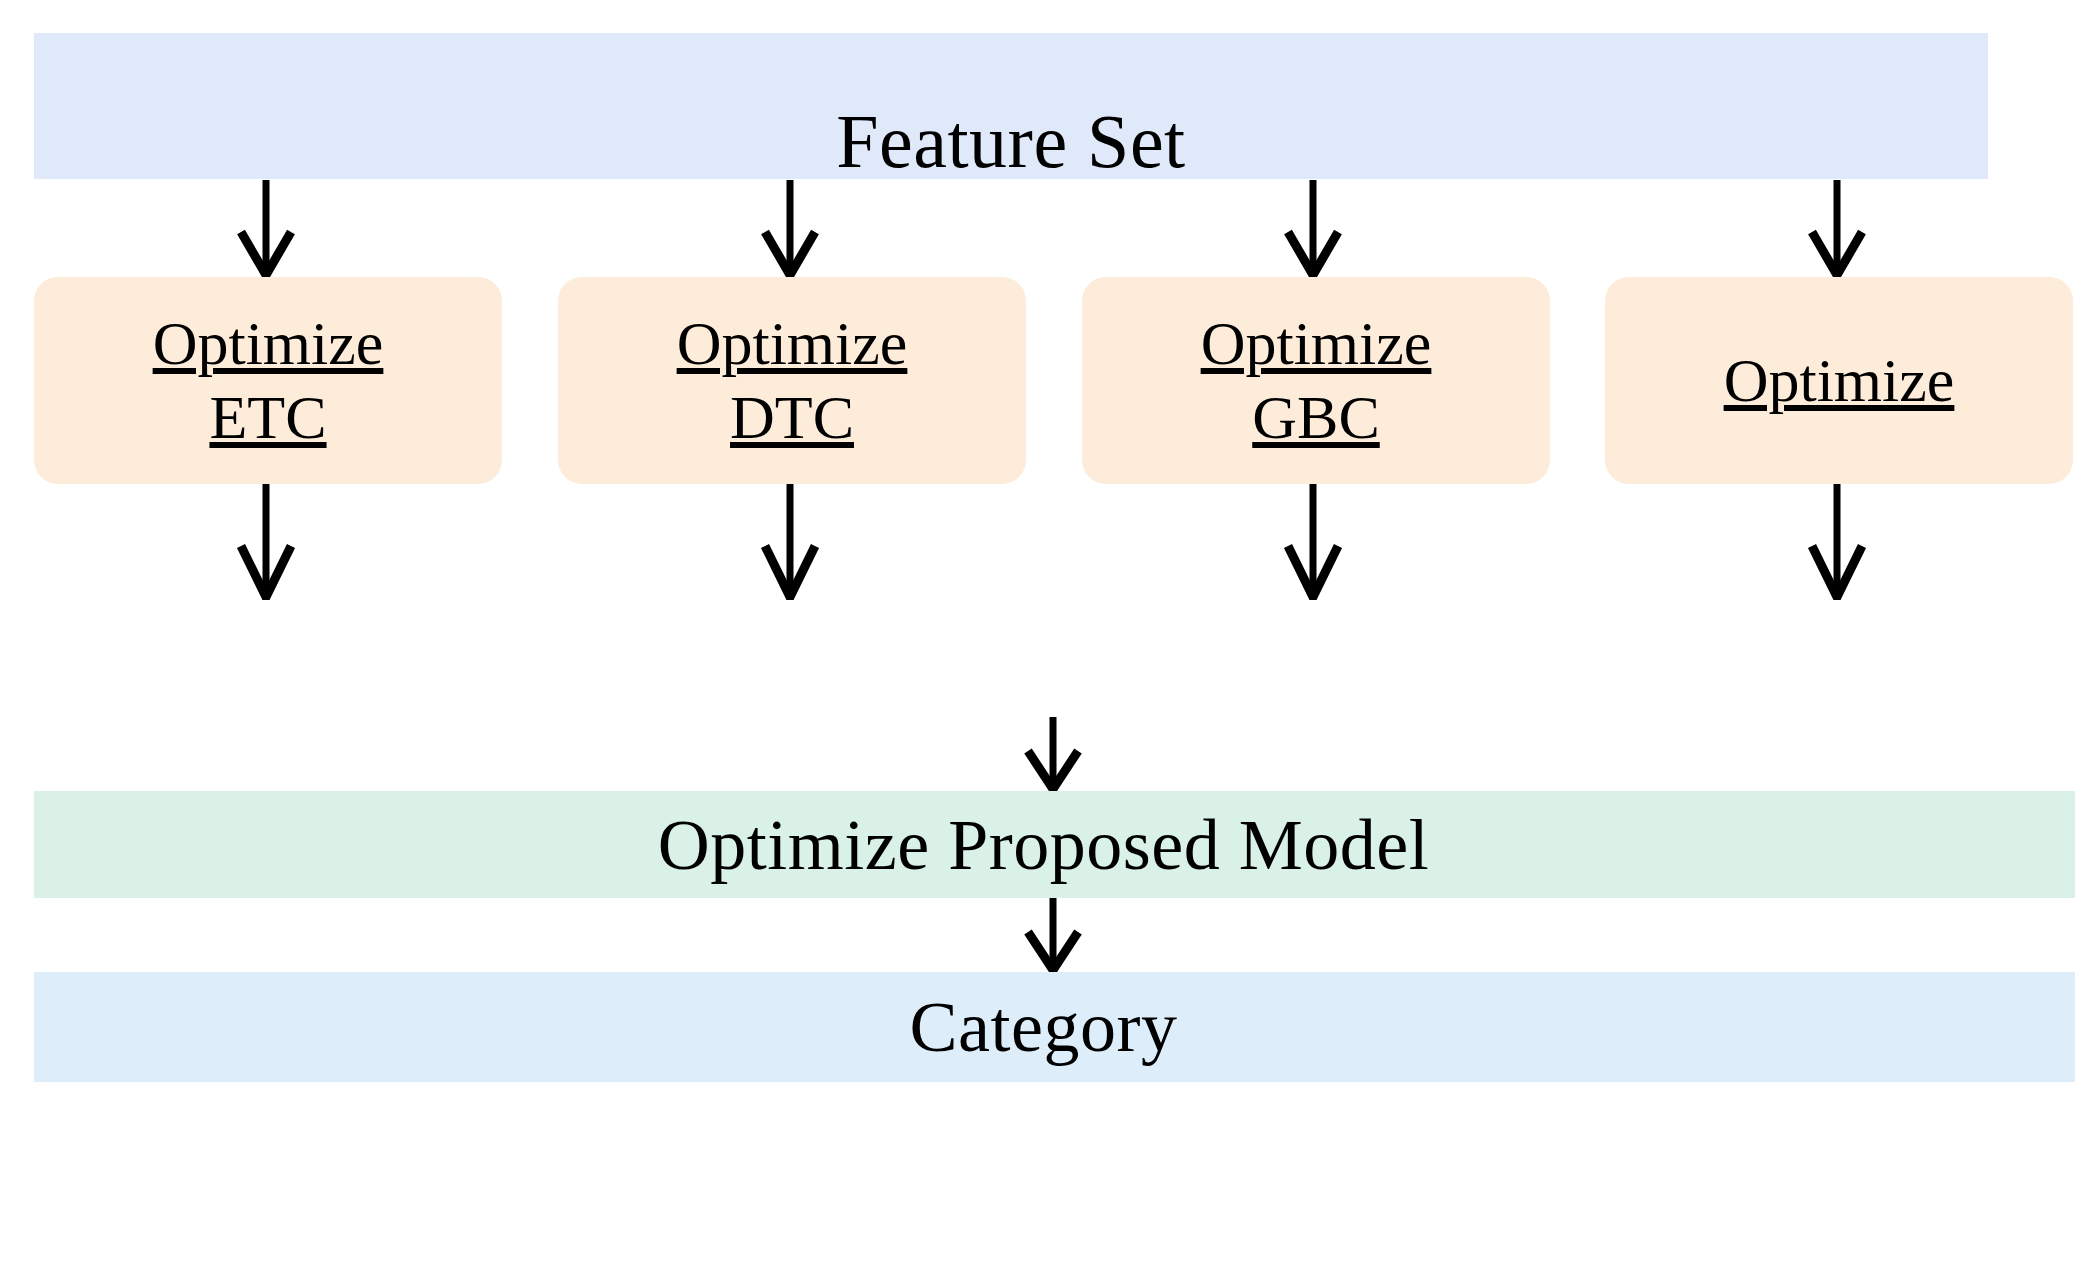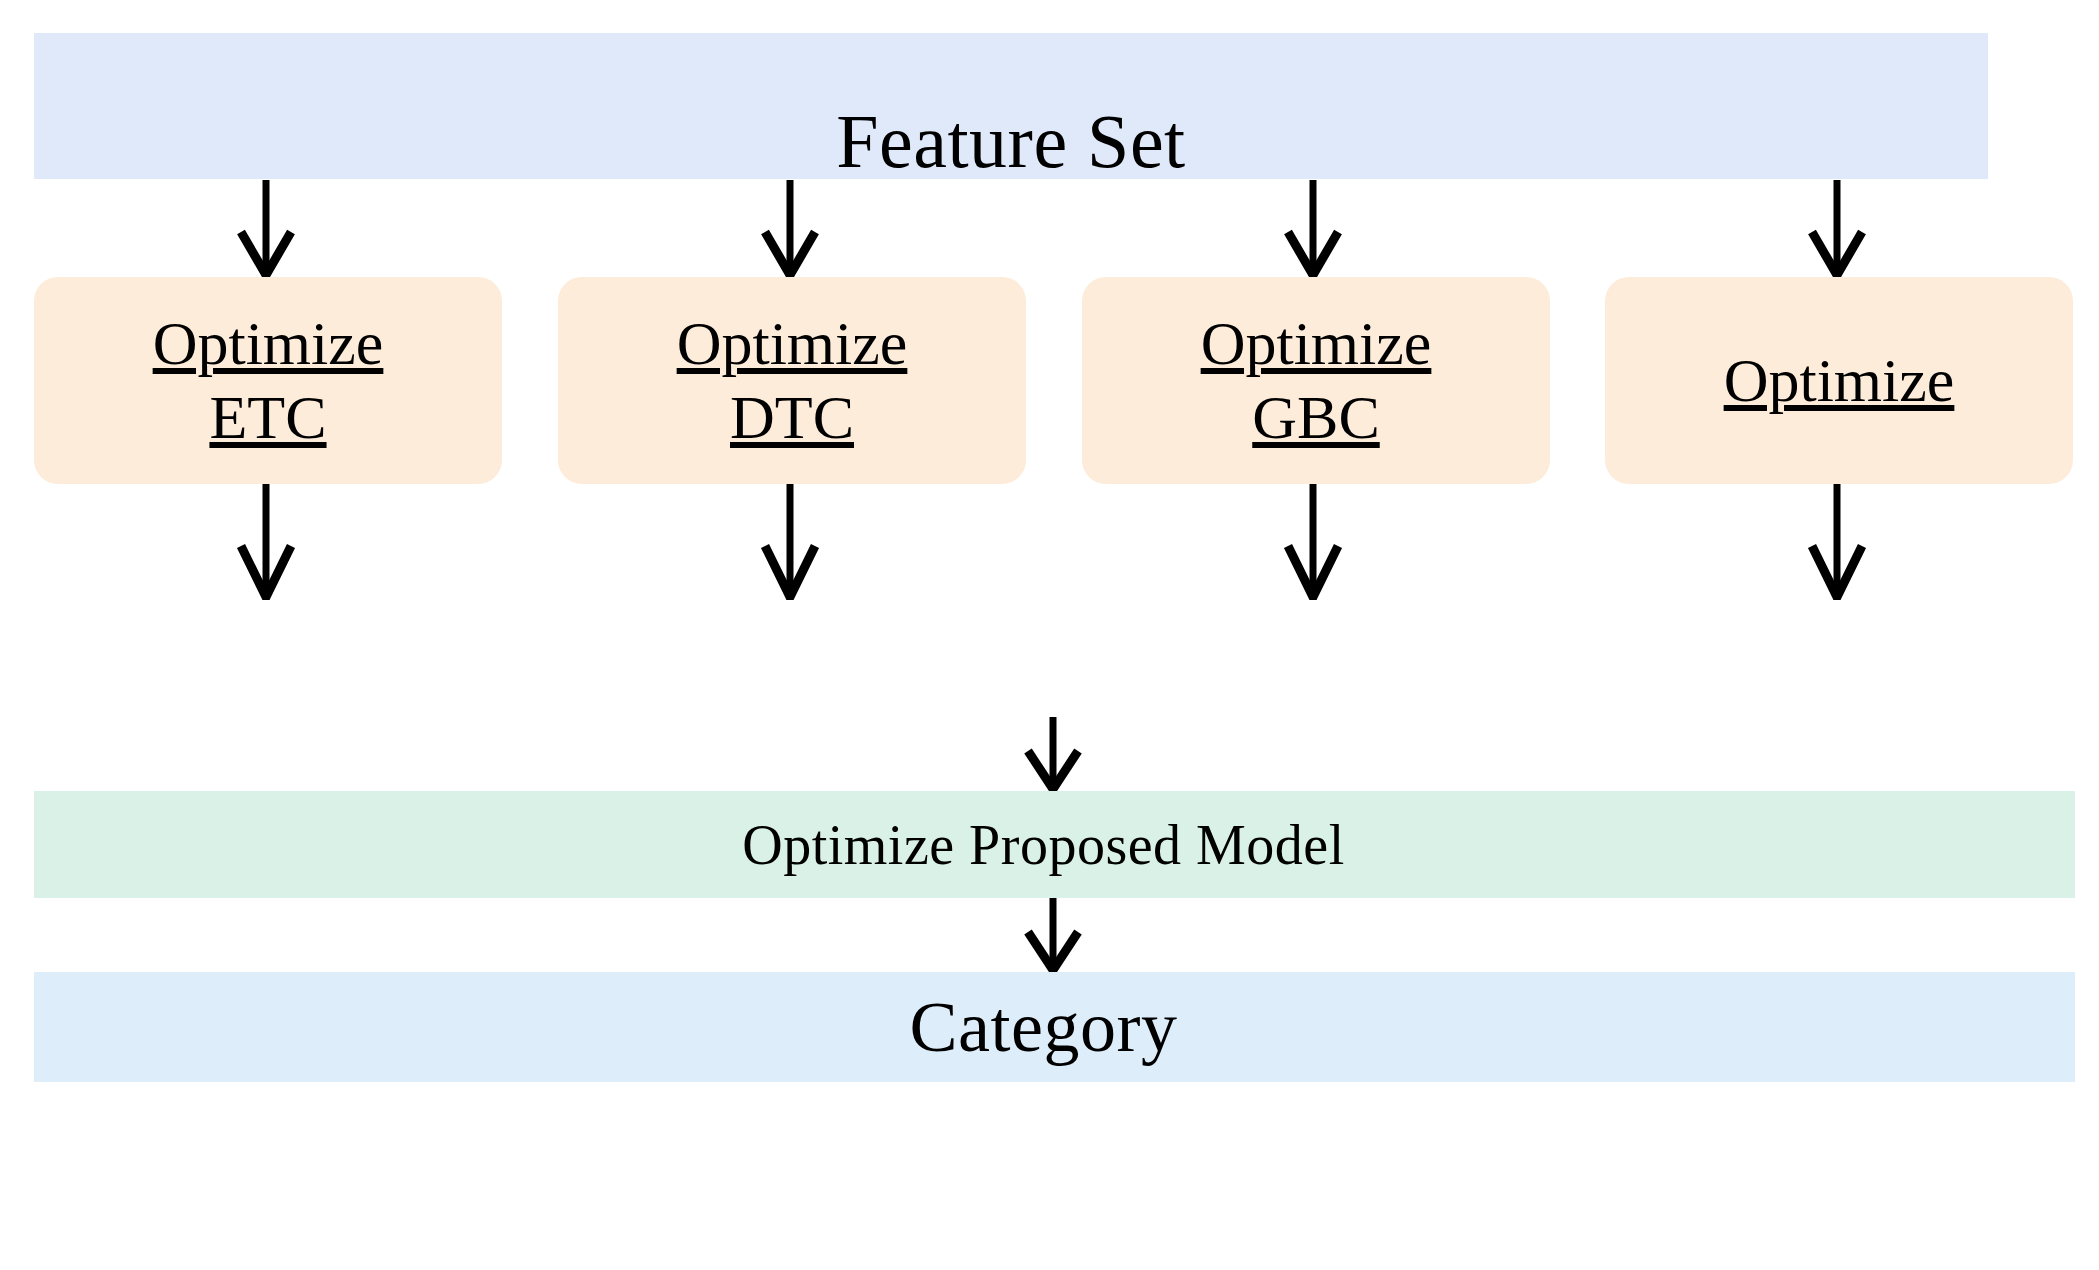--- a/index.html
+++ b/index.html
@@ -58,21 +58,21 @@
   }
   #band-weighted-fusion .band-label { font-size: 72px; margin-right: 22px; }
 
   #band-optimize-proposed-model {
     left: 34px;
     top: 791px;
     width: 2041px;
     height: 107px;
     background: #d9f1e6;
   }
-  #band-optimize-proposed-model .band-label { font-size: 56px; margin-right: 22px; }
+  #band-optimize-proposed-model .band-label { font-size: 72px; margin-right: 22px; }
 
   #band-category {
     left: 34px;
     top: 972px;
     width: 2041px;
     height: 110px;
     background: #ddeefa;
   }
   #band-category .band-label { font-size: 72px; margin-right: 22px; }
 

